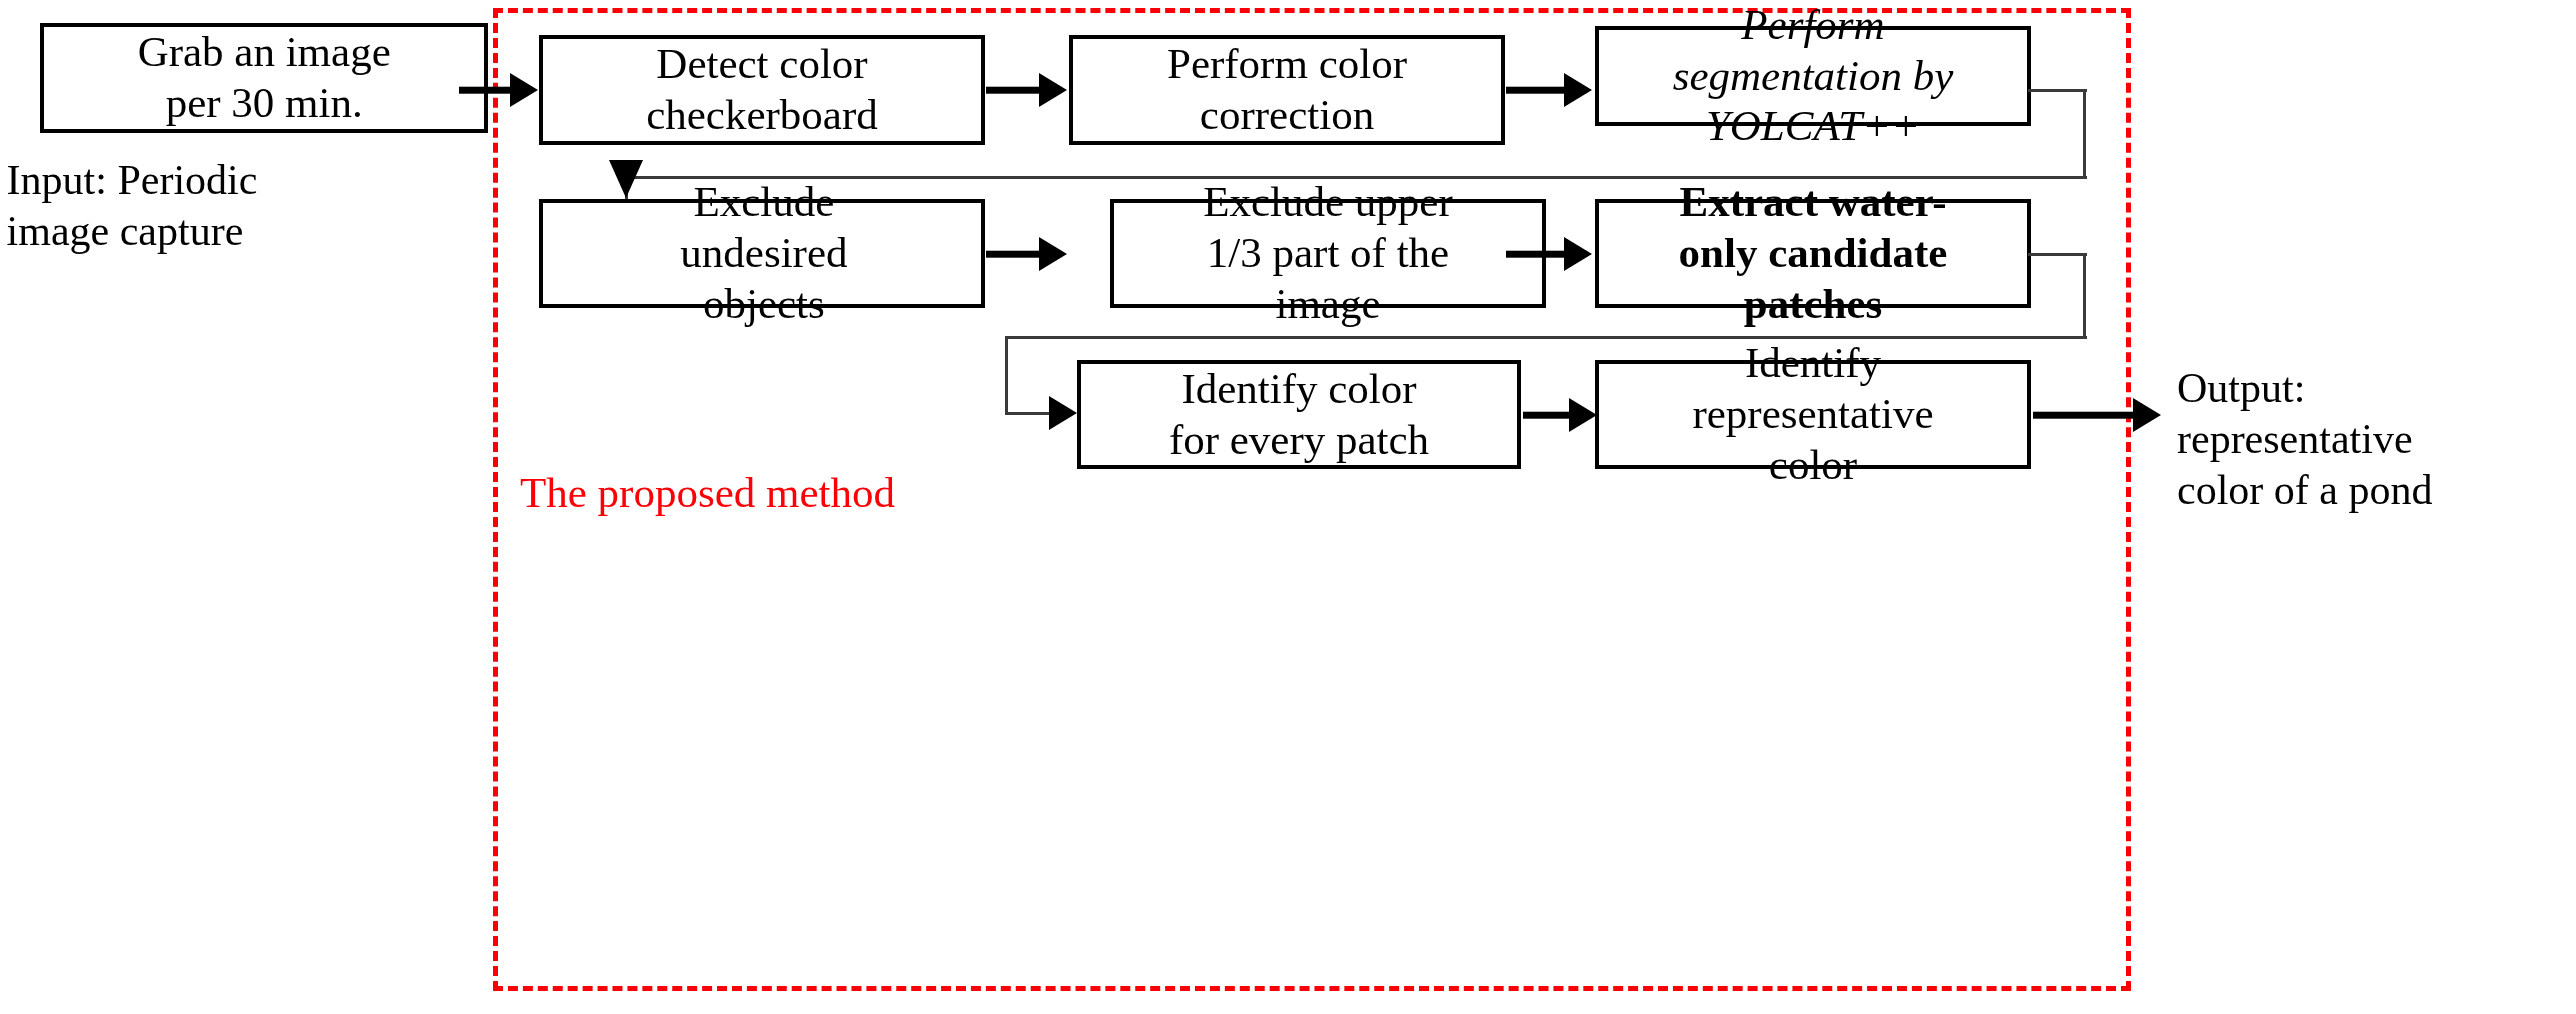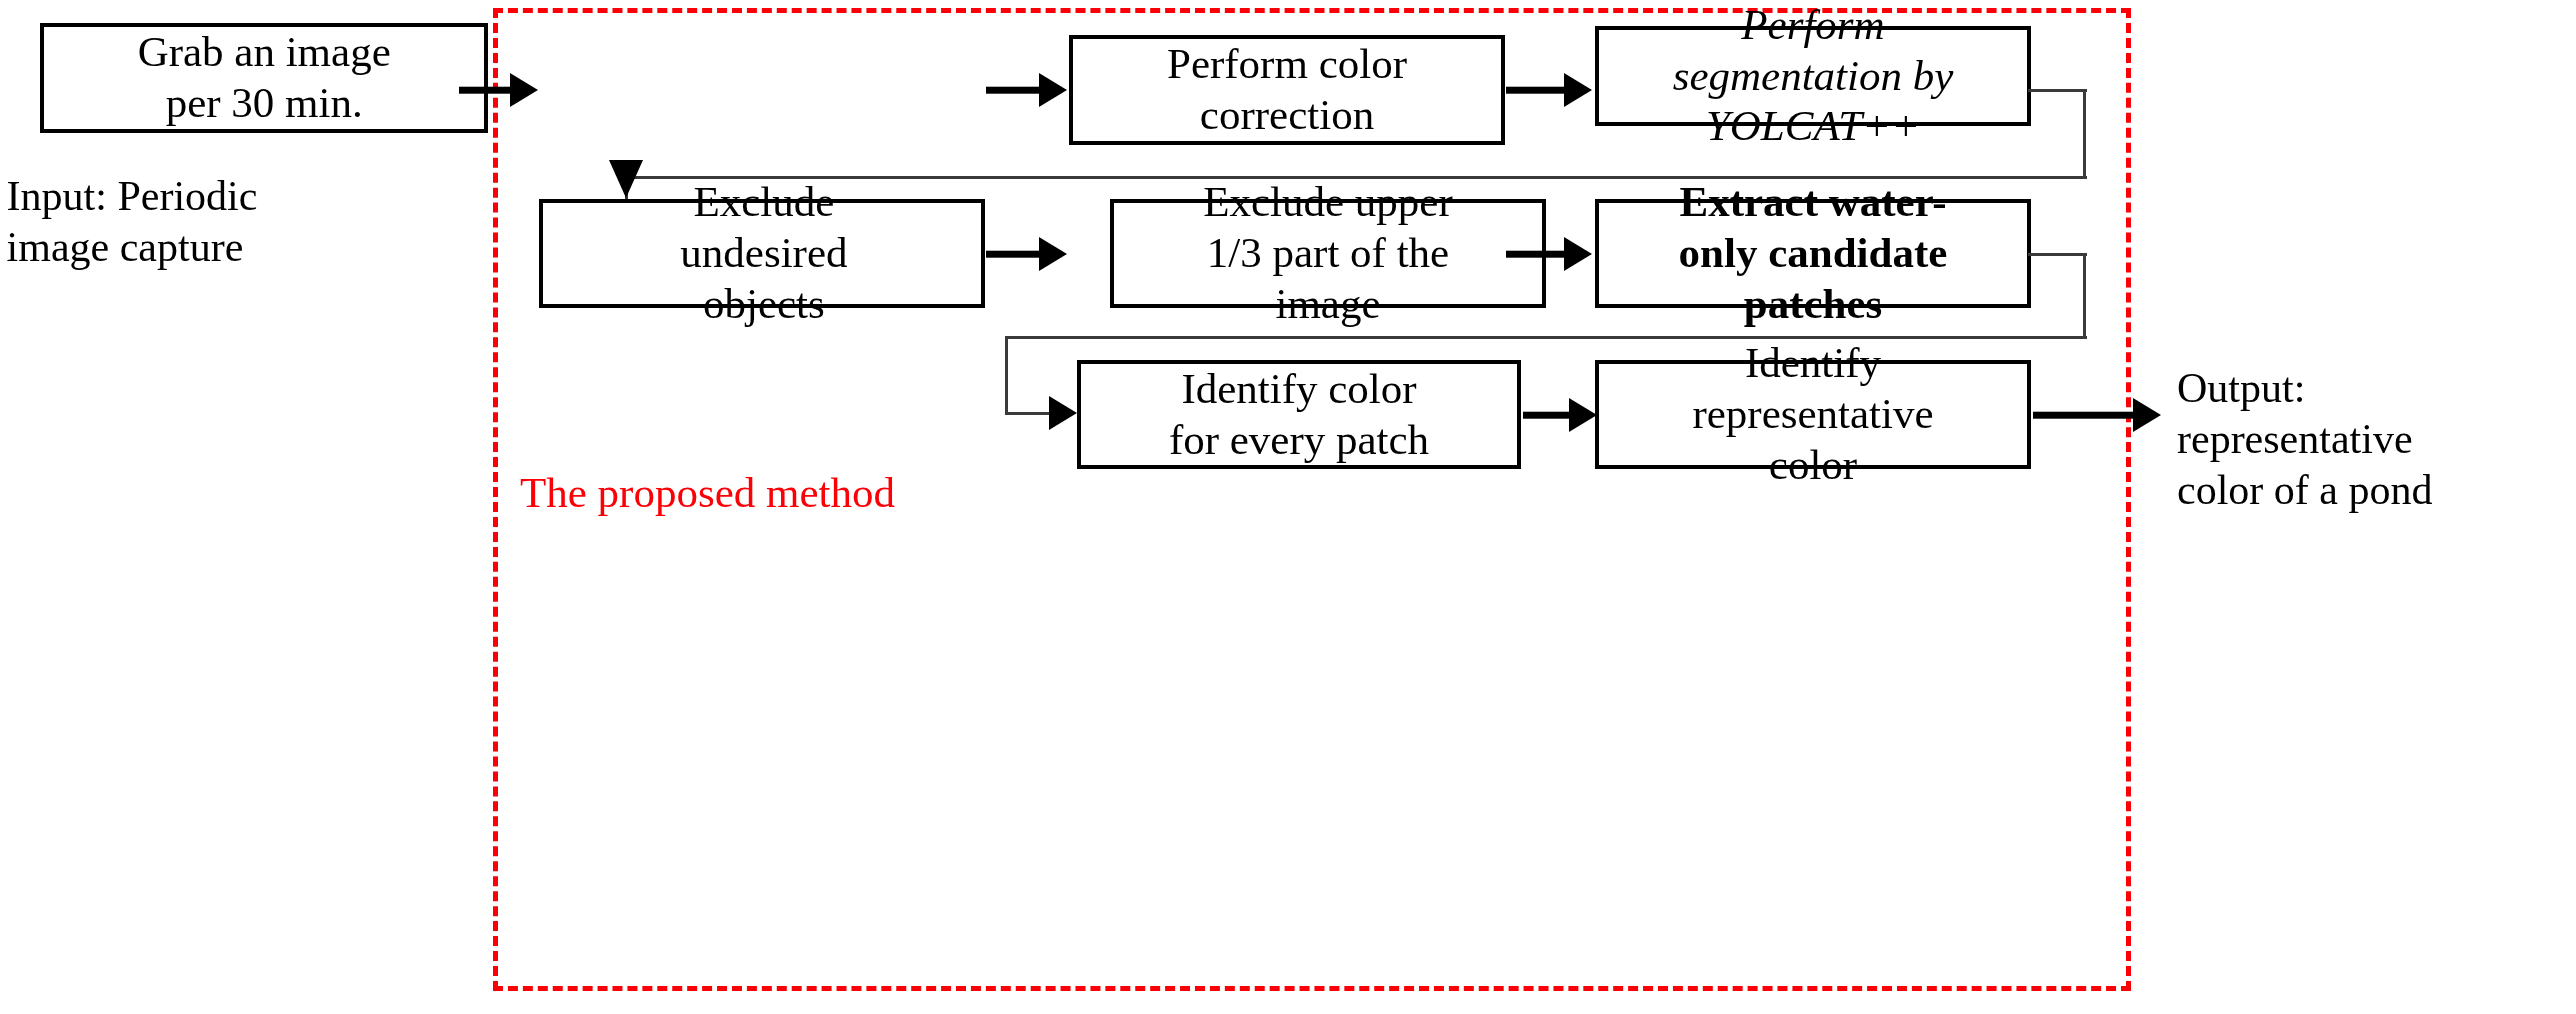--- a/index.html
+++ b/index.html
@@ -72,28 +72,32 @@
 
 <div id="canvas">
 
   <div class="dashed-region" style="left:493px;top:8.2px;width:1638px;height:983px;"></div>
 
   <div class="node" style="left:8.2px;top:23px;width:448px;height:110px;font-size:43px;margin-left:32px;">
     <span class="txt" style="white-space: pre-line;">Grab an image
 per 30 min.</span>
   </div>
 
-  <div class="freetext" style="left: 6.6px; top: 155px; width: 460px; font-size: 42px; white-space: pre-line; margin-top: 16px;">Input: Periodic
+  <div class="freetext" style="left: 6.6px; top: 155px; width: 460px; font-size: 42px; white-space: pre-line;">Input: Periodic
 image capture</div>
 
   <div class="harrow" style="left:459px;top:90px;width:79px;">
     <div class="shaft" style="width:54px;"></div>
     <div class="head" style="left:51px;"></div>
   </div>
 
+  <div class="node" style="left:539px;top:35px;width:446px;height:110px;font-size:43px;">
+    <span class="txt" style="white-space: pre-line;">Detect color
+checkerboard</span>
+  </div>
 
   <div class="harrow" style="left:986px;top:90px;width:82px;">
     <div class="shaft" style="width:56px;"></div>
     <div class="head" style="left:53px;"></div>
   </div>
 
   <div class="node" style="left:1069px;top:35px;width:436px;height:110px;font-size:43px;text-align:center;">
     <span class="txt" style="white-space: pre-line;">Perform color
 correction</span>
   </div>

